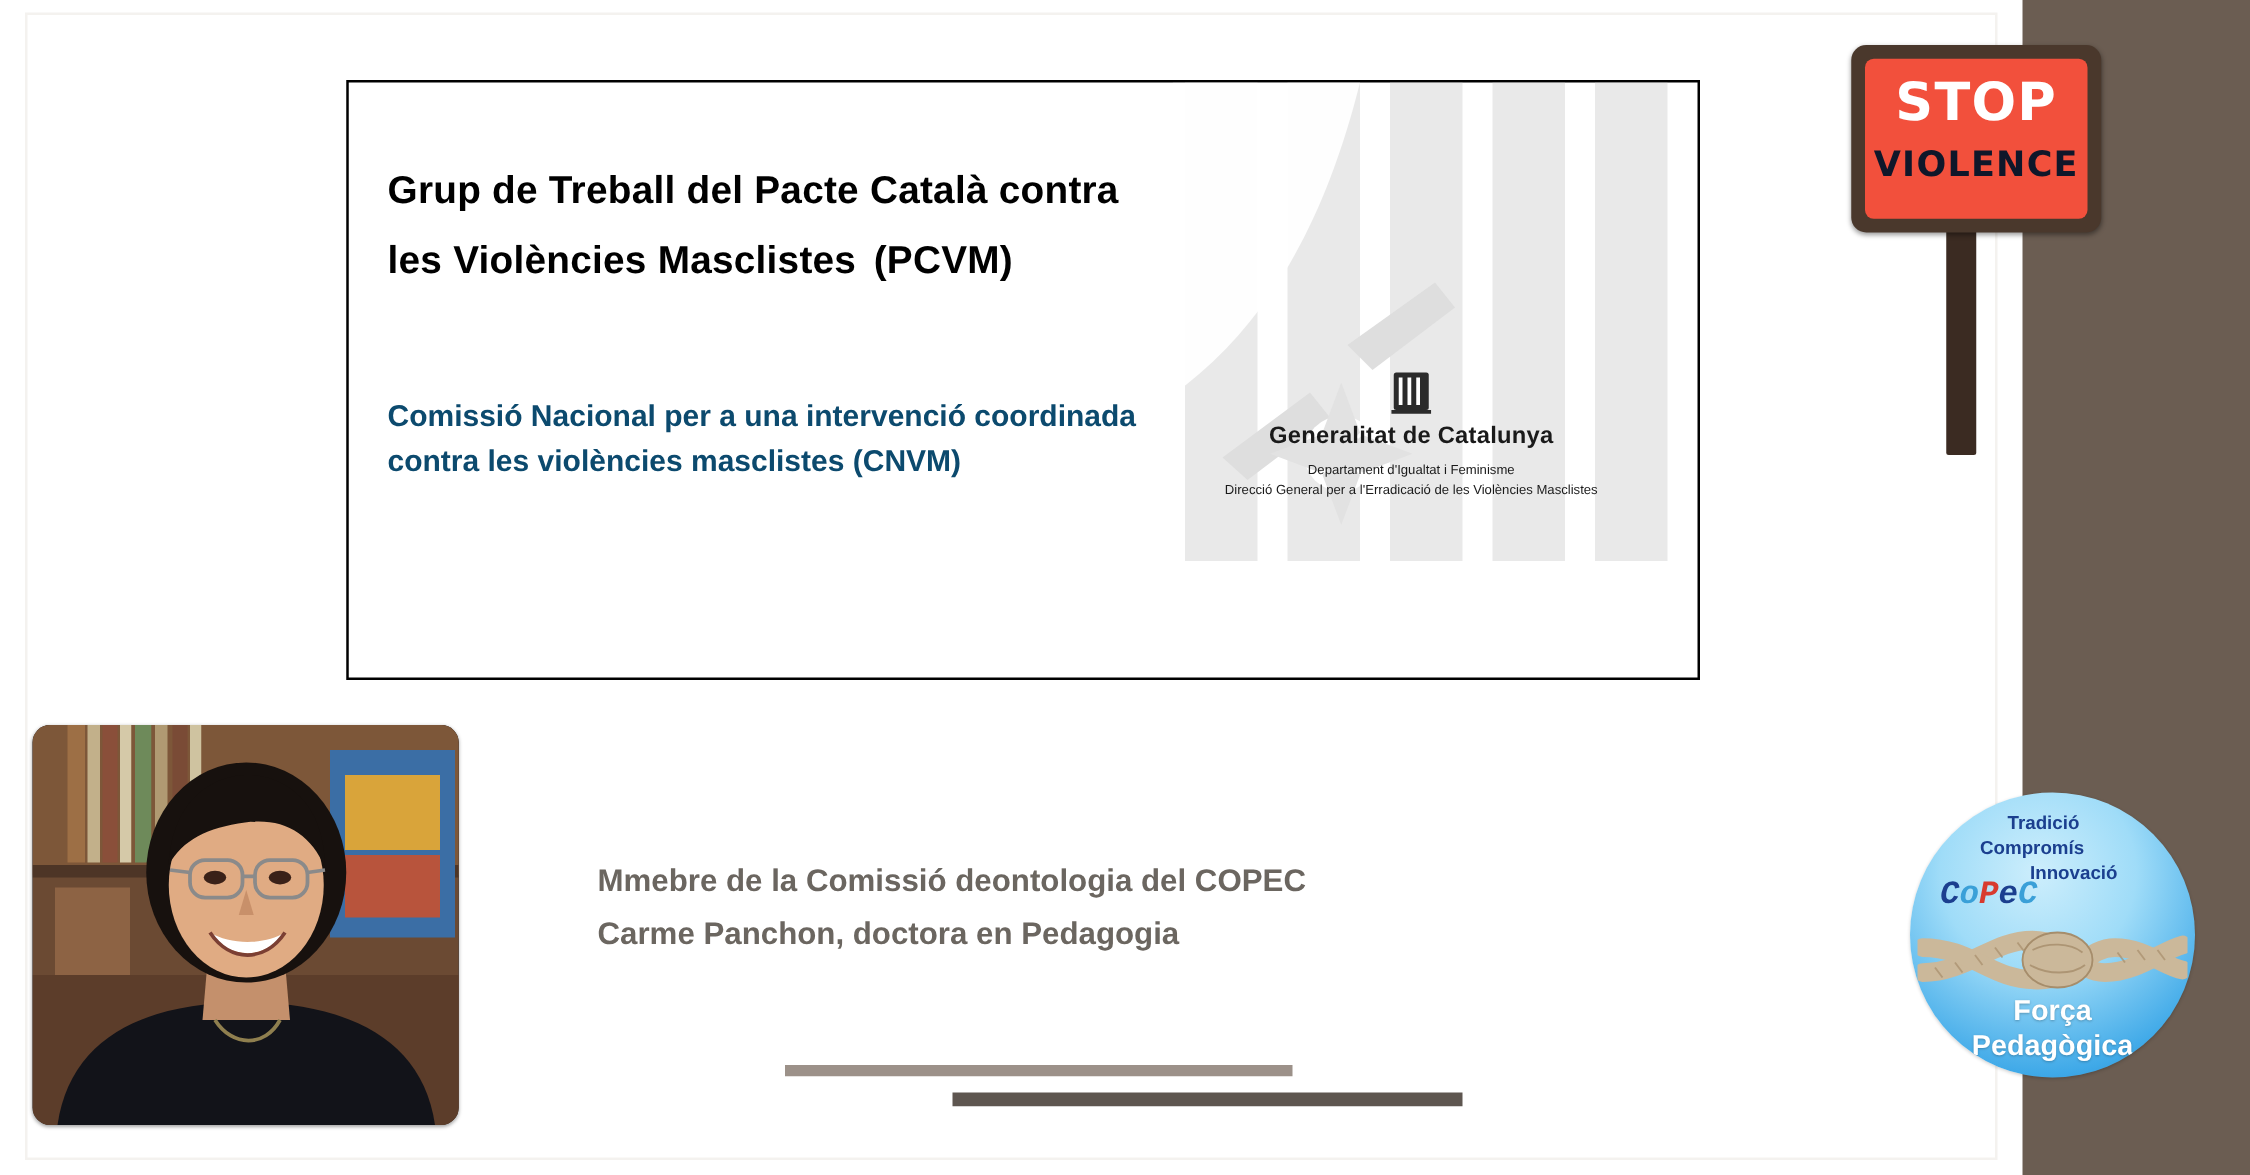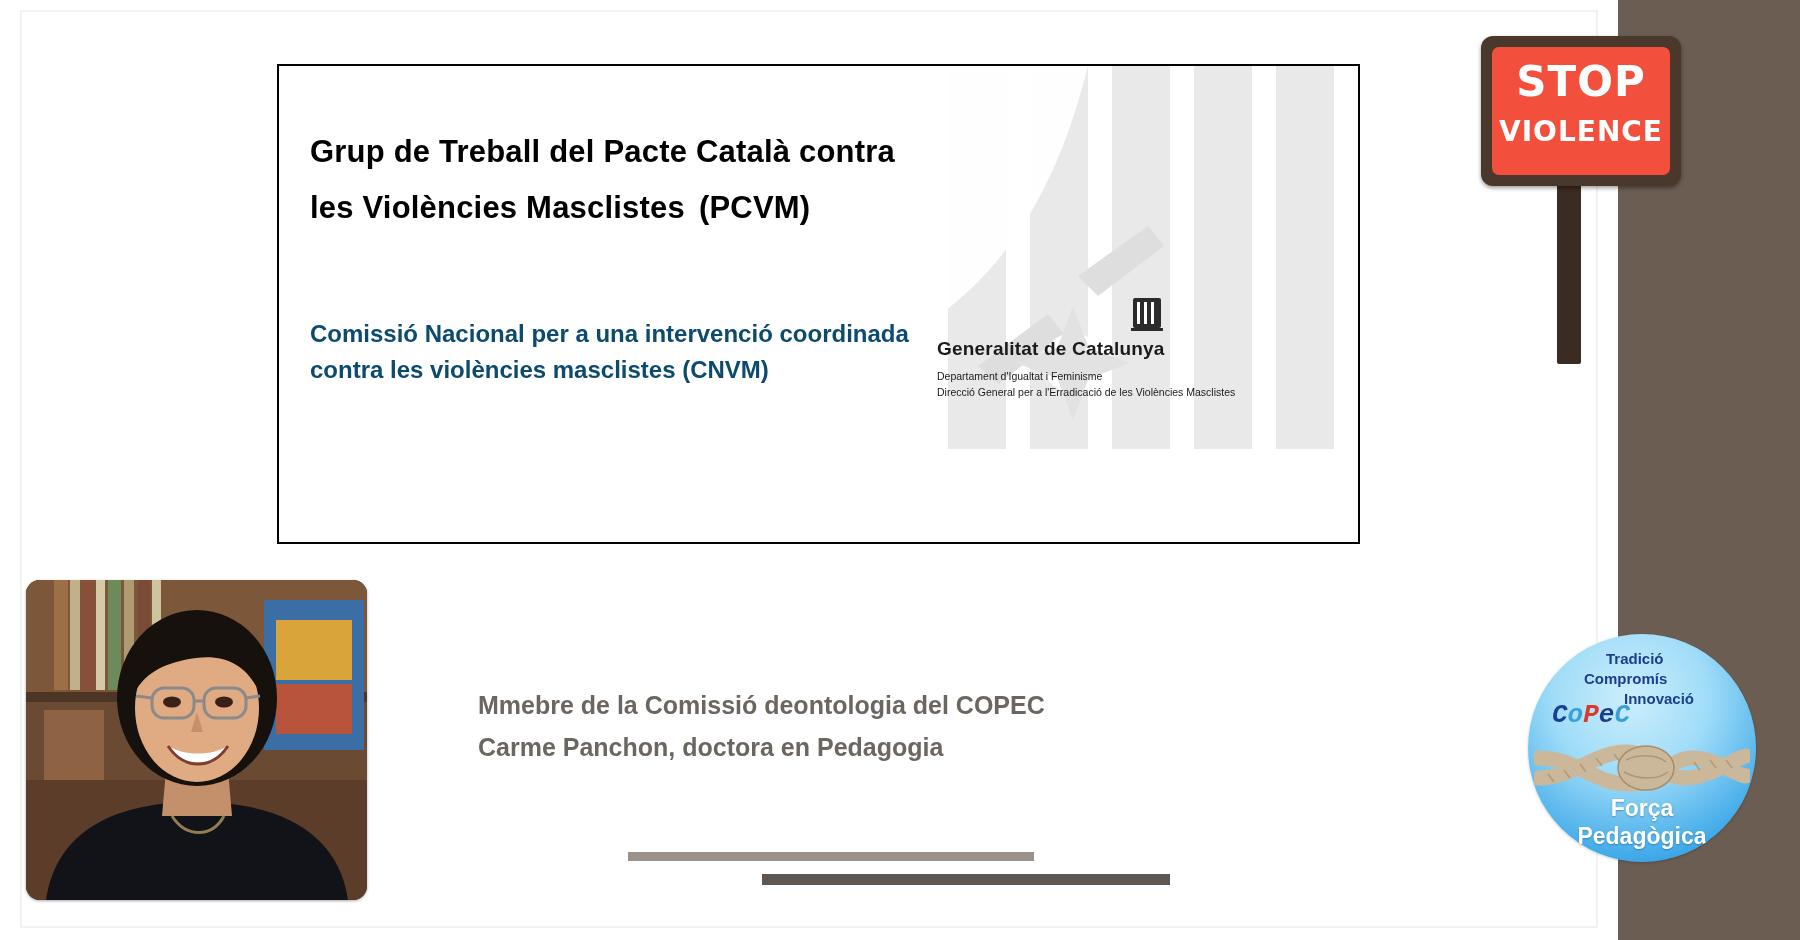--- a/index.html
+++ b/index.html
@@ -82,24 +82,24 @@
     top: 250px;
     width: 660px;
     color: #0c4a6e;
     font-size: 24px;
     font-weight: bold;
     line-height: 36px;
   }
 
   .gencat-block {
     position: absolute;
-    left: 658px;
+    left: 640px;
     top: 230px;
     width: 420px;
-    text-align: left;
+    text-align: center;
   }
   .gencat-shield {
     width: 32px;
     height: 38px;
     margin: 0 auto 4px auto;
     position: relative;
   }
   .gencat-name {
     font-size: 19px;
     font-weight: bold;
@@ -208,21 +208,21 @@
     font-weight: bold;
     letter-spacing: 1px;
     font-family: "DejaVu Sans", sans-serif;
   }
   .sign-violence {
     position: absolute;
     left: 0;
     top: 68px;
     width: 178px;
     text-align: center;
-    color: #ffffff;
+    color: #0f172a;
     font-size: 28px;
     font-weight: bold;
     letter-spacing: 1px;
     font-family: "DejaVu Sans", sans-serif;
   }
 
   
   .fp-badge {
     position: absolute;
     left: 1528px;

